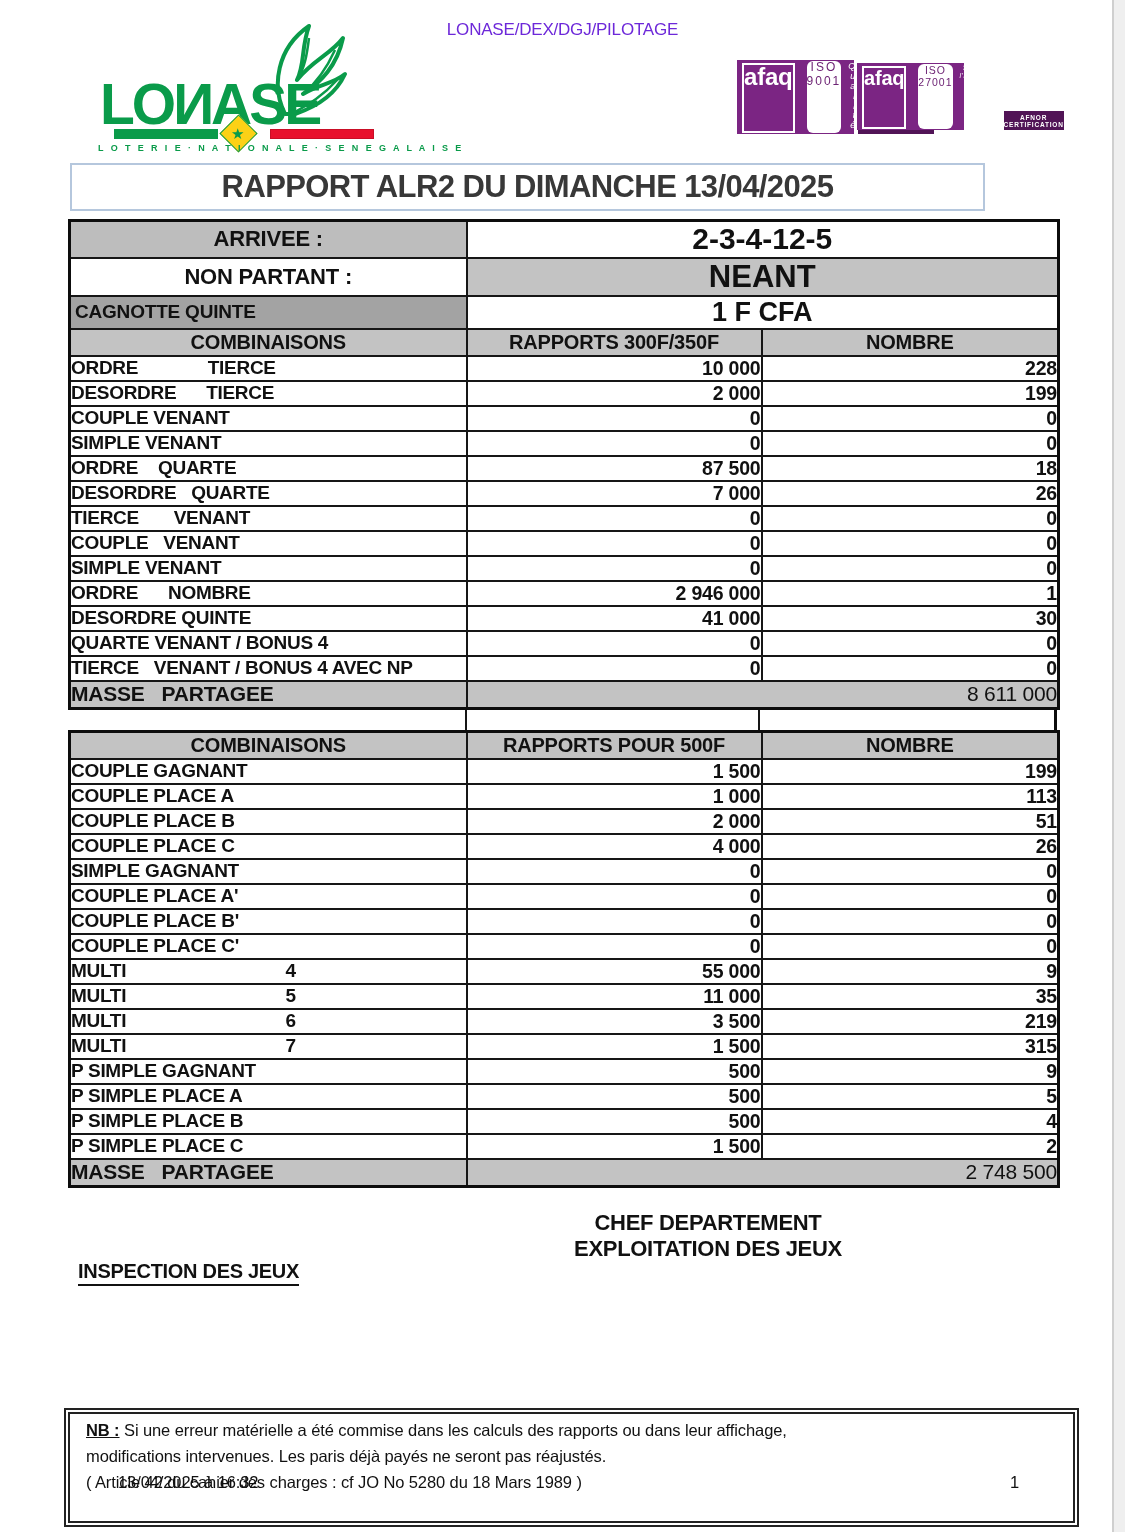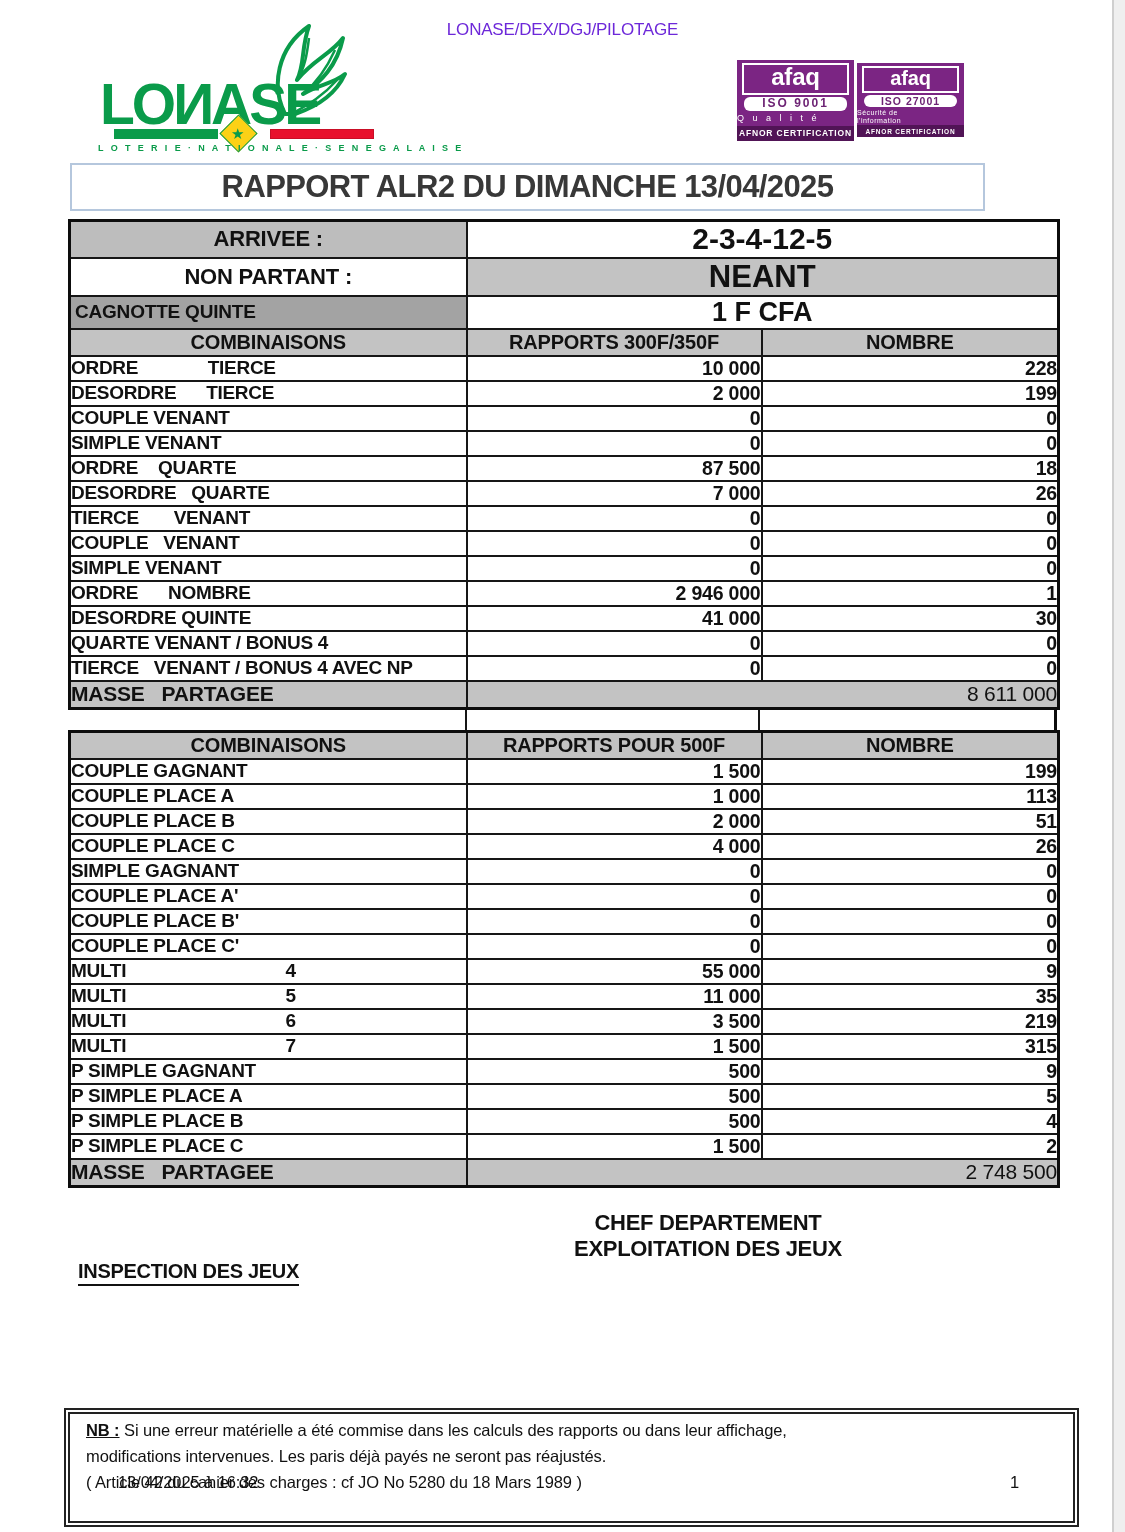--- a/index.html
+++ b/index.html
@@ -22,30 +22,30 @@
   .band-red{position:absolute;right:0;top:0;width:102px;height:8px;background:#e8112d;border:1px solid #c90e26;}
   .band-diamond{position:absolute;left:111px;top:-9px;width:25px;height:25px;background:#fcd116;
                 border:1.5px solid #0a9b4a;transform:rotate(45deg);}
   .band-star{position:absolute;left:109px;top:-8px;width:29px;height:25px;color:#0a9b4a;font-size:15px;
              text-align:center;line-height:25px;}
   .logo-tagline{position:absolute;left:0px;top:119px;width:305px;font-size:9px;font-weight:bold;
                 color:#0a9b4a;letter-spacing:2.4px;white-space:nowrap;}
 
   
   .badges{position:absolute;left:737px;top:60px;display:flex;gap:3px;align-items:flex-start;}
-  .badge{background:#7b2583;display:flex;flex-direction:column;color:#fff;}
+  .badge{background:#7b2583;display:flex;flex-direction:row;color:#fff;}
   .badge-1{width:117px;height:74px;}
   .badge-2{width:107px;height:67px;margin-top:3px;}
   .afaq-box{border:2px solid #fff;margin:3px 5px 1px;text-align:center;font-weight:bold;line-height:1;}
   .badge-1 .afaq-box{font-size:24px;padding:0 0 4px;}
   .badge-2 .afaq-box{font-size:20px;padding:0 0 3px;}
-  .iso-pill{background:#fff;color:#6d2374;font-weight:bold;text-align:center;margin:1px 7px;line-height:1.15;border-radius:6px;}
+  .iso-pill{background:#fff;color:#6d2374;font-weight:normal;text-align:center;margin:1px 7px;line-height:1.15;border-radius:6px;}
   .badge-1 .iso-pill{font-size:12px;letter-spacing:2px;}
   .badge-2 .iso-pill{font-size:10.5px;letter-spacing:1px;}
-  .badge-sub{text-align:left;line-height:1.1;}
+  .badge-sub{text-align:right;line-height:1.1;font-style:italic;}
   .badge-1 .badge-sub{font-size:9px;letter-spacing:3px;padding:2px 0 2px;}
   .badge-2 .badge-sub{font-size:7px;letter-spacing:0.5px;padding:1px 0 1px;white-space:pre-line;}
   .badge-foot{margin-top:auto;background:#511456;color:#fff;font-weight:bold;text-align:center;}
   .badge-1 .badge-foot{font-size:8.5px;letter-spacing:0.8px;padding:2.5px 0;}
   .badge-2 .badge-foot{font-size:6.5px;letter-spacing:0.8px;padding:2.5px 0;}
 
   
   .title-box{position:absolute;left:70px;top:163px;width:911px;height:44px;border:2px solid #b5c7dd;
              display:flex;align-items:center;justify-content:center;font-size:31px;font-weight:bold;
              color:#383838;letter-spacing:-0.6px;}

